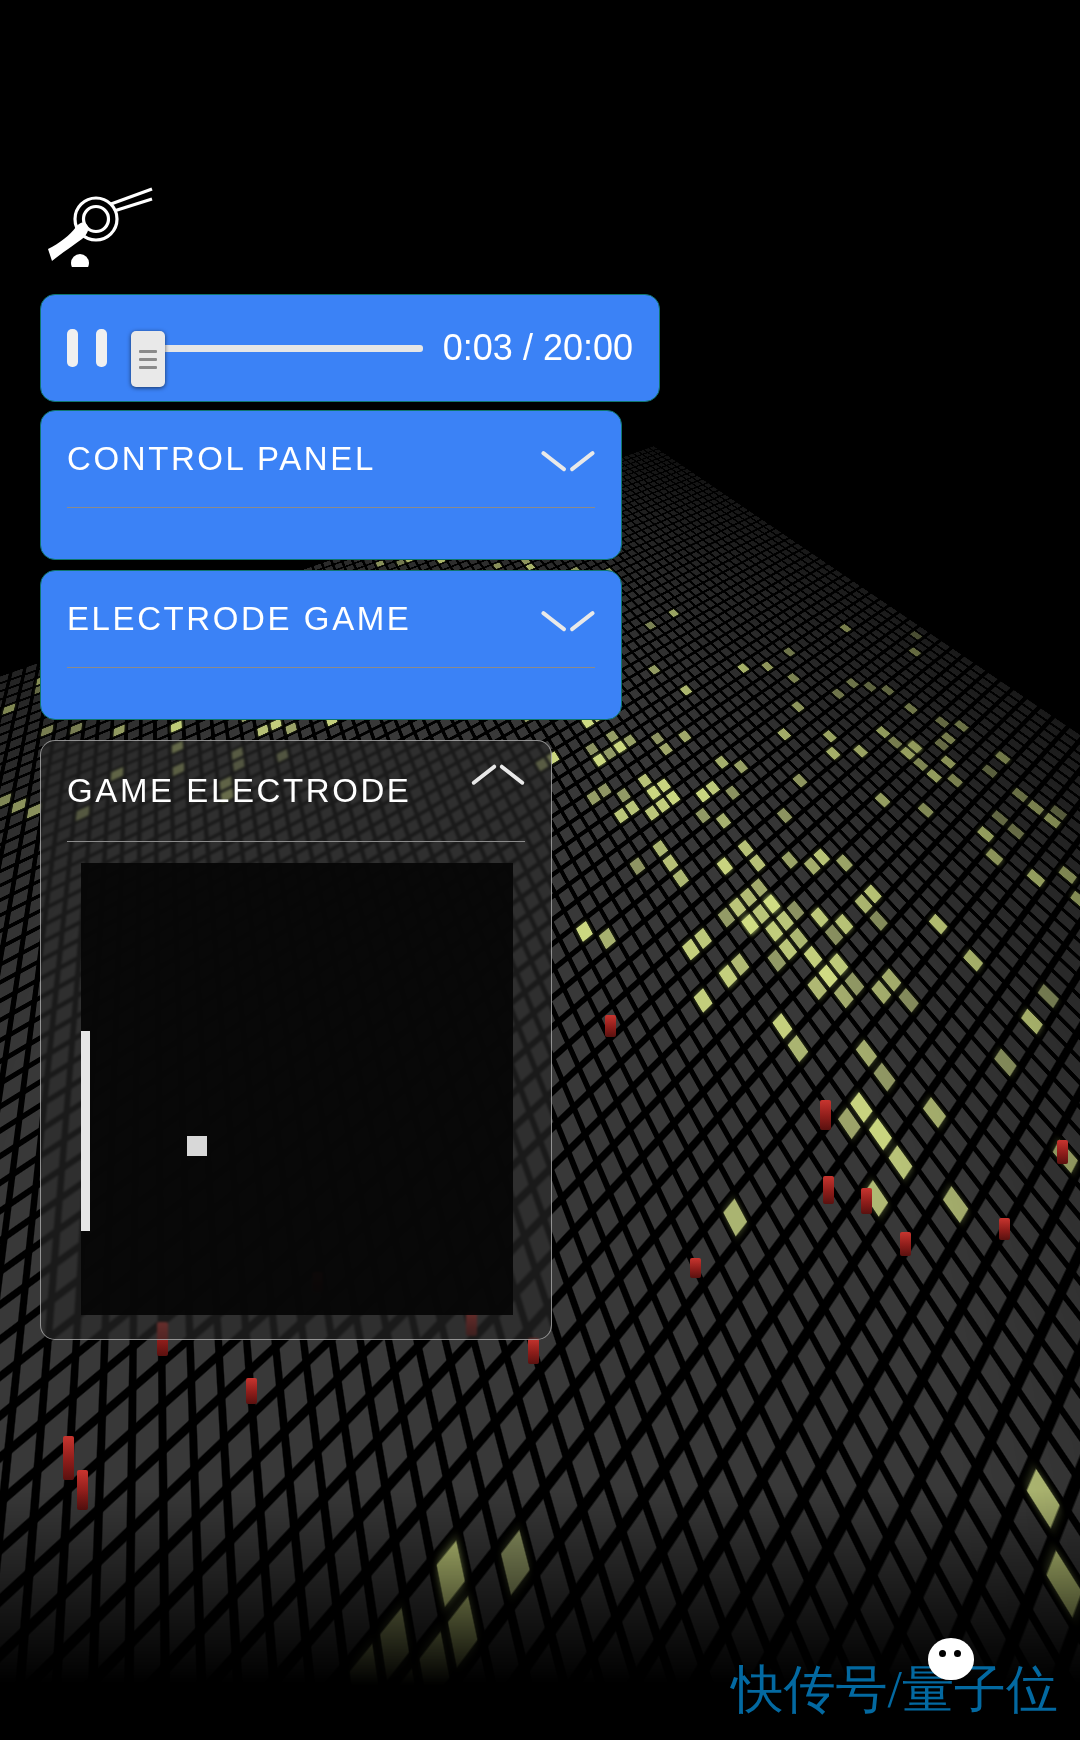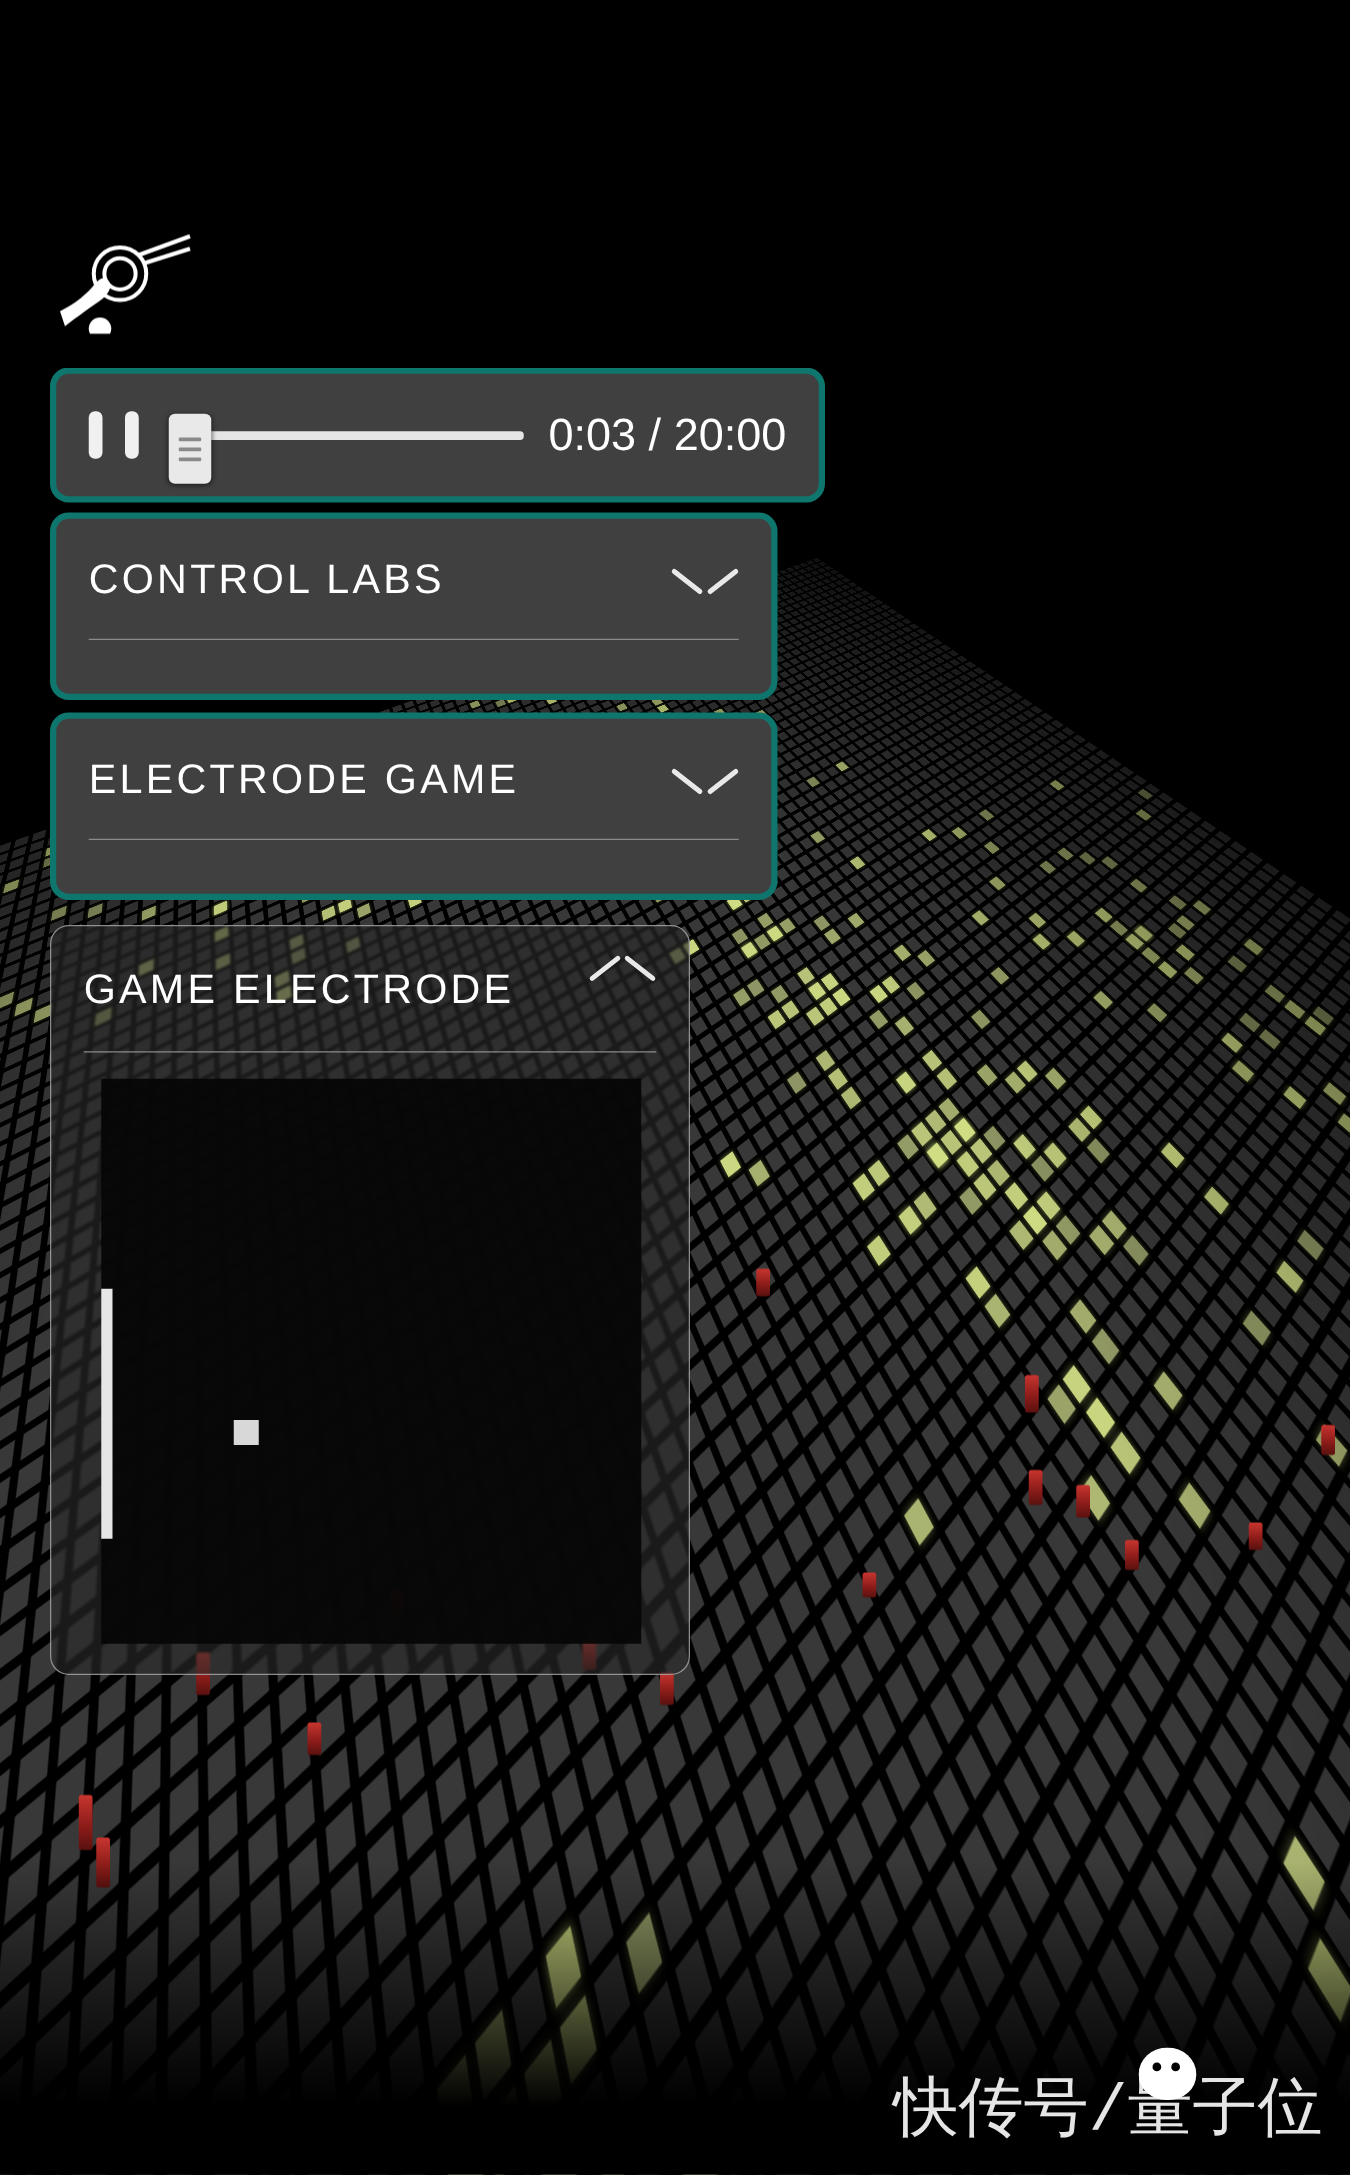--- a/index.html
+++ b/index.html
@@ -63,22 +63,22 @@
 
   
   .logo { position:absolute; left:40px; top:186px; height:82px; display:flex; align-items:center; z-index:30; }
   .logo-mark { width:120px; height:80px; position:relative; }
   .logo-text { margin-left:14px; color:#fff; font-size:34px; letter-spacing:5px; white-space:nowrap; }
   .logo-text b { font-weight:700; }
   .logo-text span { font-weight:300; margin-left:12px; }
 
   
   .panel {
-    position:absolute; background:#404040;
-    border:5px solid #0f766e; border-radius:15px; z-index:30;
+    position:absolute; background:#3b82f6;
+    border:1px solid #0f766e; border-radius:15px; z-index:30;
   }
 
   
   .player { left:40px; top:294px; width:620px; height:108px; display:flex; align-items:center; padding:0 26px; }
   .pause-btn { width:40px; height:40px; display:flex; align-items:center; justify-content:space-between; cursor:pointer; flex:0 0 auto; }
   .pause-btn i { width:11px; height:38px; background:#f0f0f0; border-radius:5px; display:block; }
   .track-wrap { position:relative; flex:1 1 auto; height:40px; margin-left:24px; margin-right:20px; display:flex; align-items:center; }
   .track { position:absolute; left:14px; right:0; height:7px; background:#e6e6e6; border-radius:3px; }
   .thumb { position:absolute; left:0; top:3px; width:34px; height:56px; background:#e9e9e9;
            border-radius:5px; box-shadow:0 1px 4px rgba(0,0,0,.6); cursor:pointer;
@@ -114,22 +114,22 @@
     position:absolute; left:40px; top:122px; width:432px; height:452px;
     background:rgba(6,6,6,.93);
     overflow:hidden;
   }
   .paddle { position:absolute; left:-2px; top:168px; width:11px; height:200px; background:#e6e6e6; }
   .ball   { position:absolute; left:106px; top:273px; width:20px; height:20px; background:#d8d8d8; }
 
   
   .watermark {
     position:absolute; right:22px; bottom:24px; z-index:50;
-    display:flex; align-items:flex-end; color:#e5e5e5; font-size:52px; line-height:1;
-    font-family:Liberation Mono, monospace; white-space:nowrap;
+    display:flex; align-items:flex-end; color:#0369a1; font-size:52px; line-height:1;
+    font-family:Liberation Serif, serif; white-space:nowrap;
   }
   .wm-icon { position:absolute; left:196px; top:-26px; width:46px; height:42px; background:#fff;
              border-radius:50% 50% 48% 48%; }
   .wm-icon::before, .wm-icon::after { content:""; position:absolute; top:12px; width:7px; height:7px;
              background:#000; border-radius:50%; }
   .wm-icon::before { left:11px; } .wm-icon::after { left:26px; }
 </style>
 </head>
 <body>
 
@@ -613,21 +613,21 @@
           <i></i>
           <i></i>
           <i></i>
         </div>
     </div>
     <div class="time">0:03 / 20:00</div>
   </div>
 
   <div class="panel section sec-ctrl">
     <div class="sec-head">
-      <div class="sec-title">CONTROL LABS</div>
+      <div class="sec-title">CONTROL PANEL</div>
       <div class="chev"></div>
     </div>
     <div class="sec-rule"></div>
   </div>
 
   <div class="panel section sec-elec">
     <div class="sec-head">
       <div class="sec-title">ELECTRODE GAME</div>
       <div class="chev"></div>
     </div>

